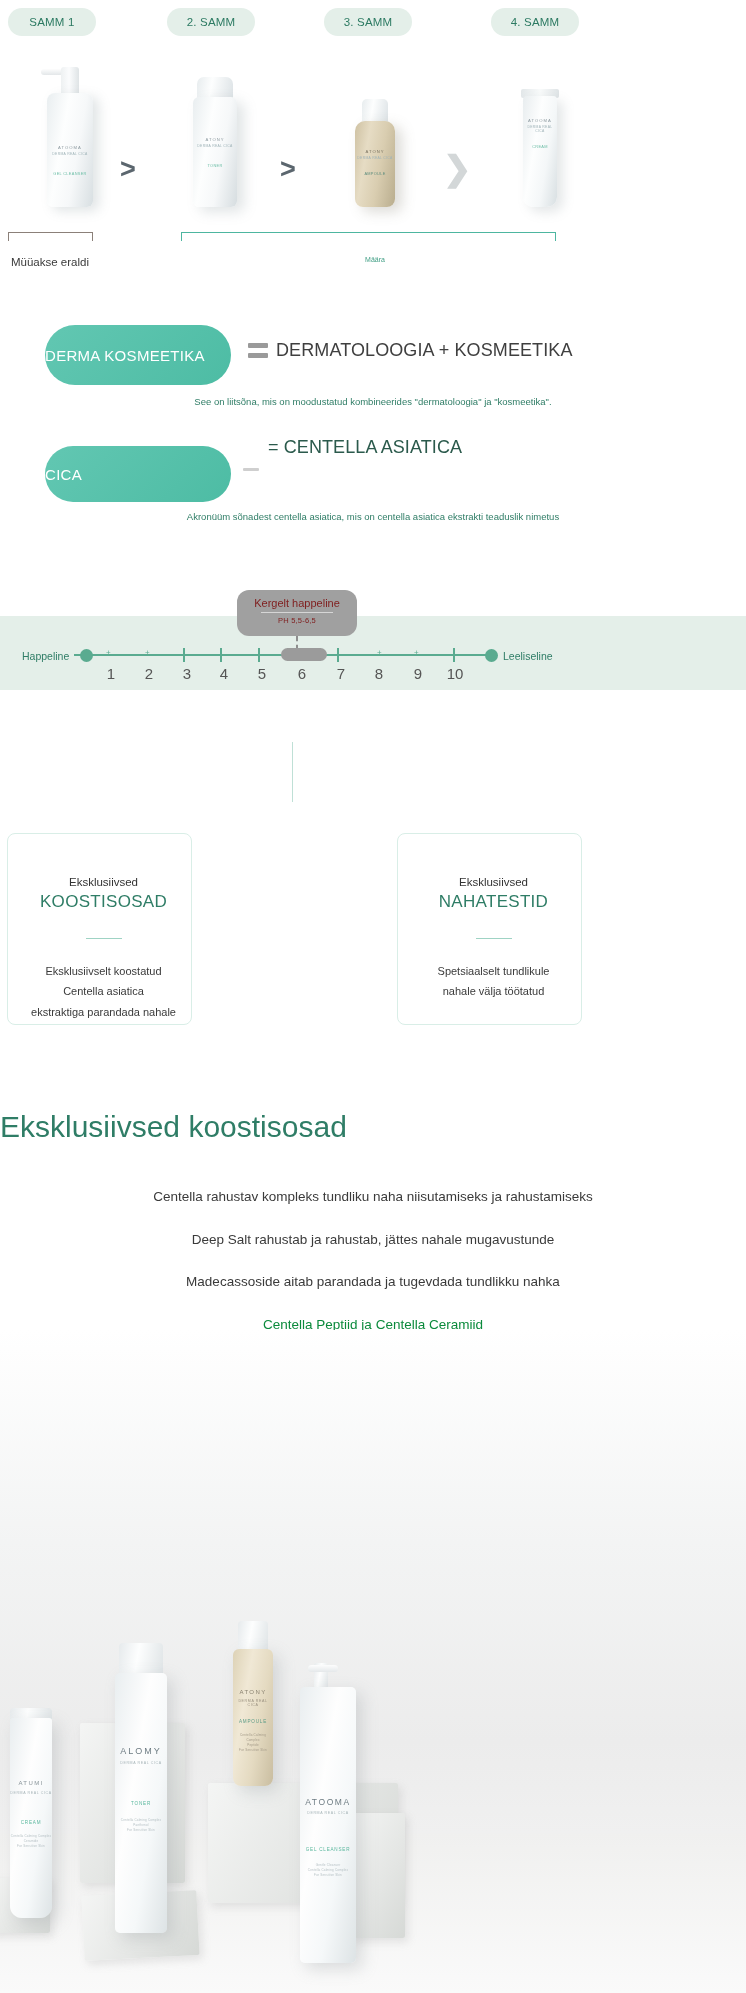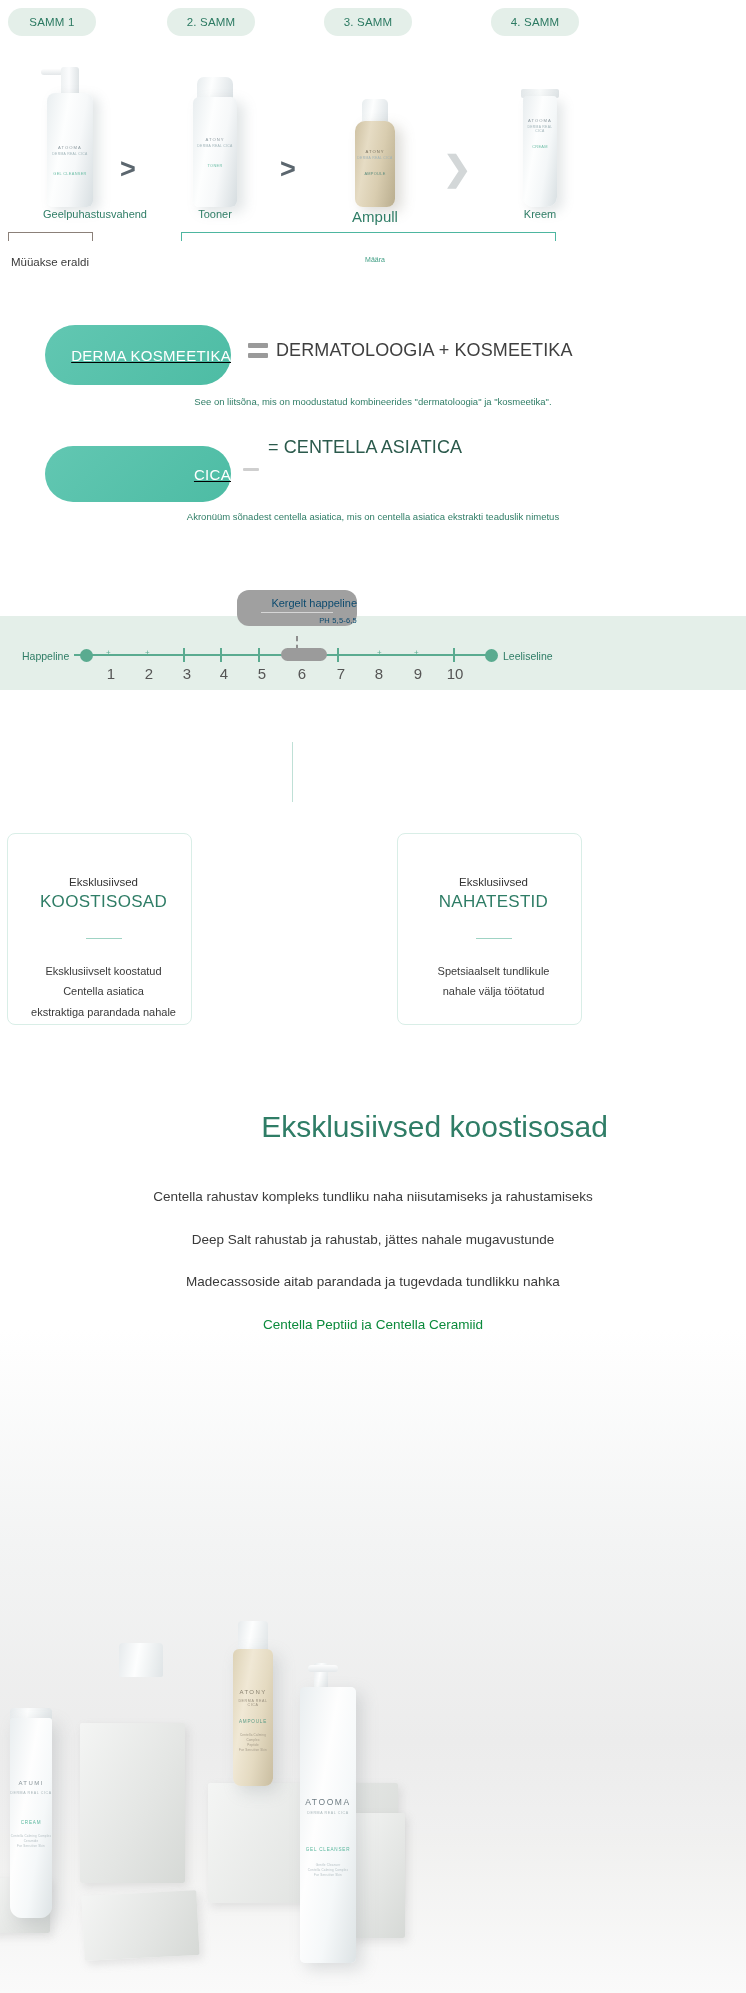--- a/index.html
+++ b/index.html
@@ -121,21 +121,21 @@
   .bracket.grey { left:8px; width:85px; color:#8b8079; border-color:#8b8079; }
   .bracket.teal { left:181px; width:375px; color:#4db6a0; border-color:#4db6a0; }
 
   .bracket-labels { position:absolute; top:256px; left:0; width:746px; height:20px; }
   .bk-label { position:absolute; top:0; text-align:center; }
   .bk-label.sep { left:0; width:100px; font-size:11.5px; color:#3a3a3a; }
   .bk-label.maara { left:330px; width:90px; font-size:7px; color:#3f9e84; }
   .def-pill {
     position:absolute; border-radius: 42px;
     background: linear-gradient(135deg,#62c7b2,#4dbca4);
-    display:flex; align-items:center; justify-content:flex-end;text-decoration:underline;
+    display:flex; align-items:center; justify-content:flex-start;
   }
   .def-pill-text { color:#ffffff; font-size:15px; letter-spacing:.3px; }
   .def-eq-bars { position:absolute; width:20px; }
   .def-eq-bars span {
     display:block; height:5px; background:#9a9a9a; border-radius:1px; margin-bottom:5px;
   }
   .def-right { position:absolute; font-size:18px; color:#3f3f3f; letter-spacing:.1px; white-space:nowrap;}
   .def-caption {
     position:absolute; left:0; width:746px; text-align:center;
     font-size:9.5px; color:#2f7d66;
@@ -152,22 +152,22 @@
   #cica-bars { left:243px; top:468px; }
   #cica-right { left:268px; top:437px; }
   #cica-caption { top:511px; }
 
   
   .ph-section {
     position:absolute; left:0; top:616px; width:746px; height:74px;
     background:#e4efe9;
   }
   .ph-tooltip {
-    position:absolute; left:237px; top:590px; width:120px; height:36px;
-    background:#a0a0a0; border-radius:12px; color:#0c4a6e; text-align:right;
+    position:absolute; left:237px; top:590px; width:120px; height:46px;
+    background:#a0a0a0; border-radius:12px; color:#7f1d1d; text-align:center;
   }
   .ph-tooltip .t-title { font-size:11px; padding-top:7px; }
   .ph-tooltip .t-rule { width:72px; height:1px; background:#d6d6d6; margin:3px auto 0; }
   .ph-tooltip .t-val { font-size:7.5px; padding-top:3px; letter-spacing:.2px; }
   .ph-stem {
     position:absolute; left:296px; top:636px; width:0; height:14px;
     border-left:2px dashed #8e8e8e;
   }
   .ph-line { position:absolute; left:74px; top:654px; width:420px; height:2px; background:#5aab90; }
   .ph-dot {
@@ -210,21 +210,21 @@
   .card.c3 { left:397px; }
   .card-kicker { margin-top:42px; font-size:11.5px; color:#333333; }
   .card-title { margin-top:4px; font-size:17px; color:#2f7d66; letter-spacing:.3px; }
   .card-rule { width:36px; height:1px; background:#9fd3c4; margin:26px auto 0; }
   .card-body { margin-top:22px; font-size:11px; line-height:1.85; color:#3a3a3a; }
   .card.c2 .card-body { font-size:9.5px; }
   .card.c3 .card-body { font-size:11px; }
 
   
   .bottom-heading {
-    position:absolute; left:0; top:1110px; width:608px; text-align:right;
+    position:absolute; left:0; top:1110px; width:608px; text-align:left;
     font-size:30px; color:#2f7d66; font-weight:400;
   }
   .bottom-list { position:absolute; left:0; top:1188px; width:746px; }
   .bl-item {
     width:746px; text-align:center; font-size:13.5px; color:#3a3a3a;
     margin-bottom:25px; line-height:1.3;
   }
   .bl-item.highlight { color:#0b8a3c; margin-bottom:2px; }
   .bl-item.tight { margin-bottom:0; }
 
@@ -331,26 +331,20 @@
           <div class="prod-sub" style="top:48px;color:#6fbfa8;font-size:3.9px">CREAM</div>
         </div>
       </div>
     </div>
 
     <div class="chev c1">&gt;</div>
     <div class="chev c2">&gt;</div>
     <div class="chev c3">❯</div>
   </div>
 
-  <div class="prod-labels">
-    <div class="prod-label l1">Geelpuhastusvahend</div>
-    <div class="prod-label l2">Tooner</div>
-    <div class="prod-label l3">Ampull</div>
-    <div class="prod-label l4">Kreem</div>
-  </div>
 
   <div class="brackets">
     <div class="bracket grey"></div>
     <div class="bracket teal"></div>
   </div>
 
   <div class="bracket-labels">
     <div class="bk-label sep">Müüakse eraldi</div>
     <div class="bk-label maara">Määra</div>
   </div>
@@ -464,20 +458,28 @@
       <div class="hlabel2" style="top:73px">DERMA REAL CICA</div>
       <div class="hlabel3" style="top:102px">CREAM</div>
       <div class="hlabel4" style="top:116px;white-space:pre-line">Centella Calming Complex
 Ceramide
 For Sensitive Skin</div>
     </div>
   </div>
 
   <div class="hb" style="left:115px;bottom:60px;width:52px;height:290px;">
     <div class="hcap" style="top:0;width:44px;height:34px;"></div>
+    <div class="hbody" style="top:30px;height:260px;">
+      <div class="hlabel" style="top:73px;font-size:9px;letter-spacing:2px;color:#6e7c83">ALOMY</div>
+      <div class="hlabel2" style="top:88px">DERMA REAL CICA</div>
+      <div class="hlabel3" style="top:128px">TONER</div>
+      <div class="hlabel4" style="top:145px;white-space:pre-line">Centella Calming Complex
+Panthenol
+For Sensitive Skin</div>
+    </div>
   </div>
 
   <div class="hb" style="left:233px;bottom:207px;width:40px;height:165px;">
     <div class="hcap" style="top:0;width:30px;height:32px;"></div>
     <div class="hbody" style="top:28px;height:137px;background:linear-gradient(100deg,#ddd2b6 0%,#f0e8d5 32%,#e4dac1 62%,#c9bda0 100%);border-radius:6px 6px 8px 8px;">
       <div class="hlabel" style="top:40px;color:#8a8270">ATONY</div>
       <div class="hlabel2" style="top:50px;color:#9b9280">DERMA REAL CICA</div>
       <div class="hlabel3" style="top:70px;color:#5e9c87">AMPOULE</div>
       <div class="hlabel4" style="top:84px;white-space:pre-line;color:#a39a88">Centella Calming Complex
 Peptide

